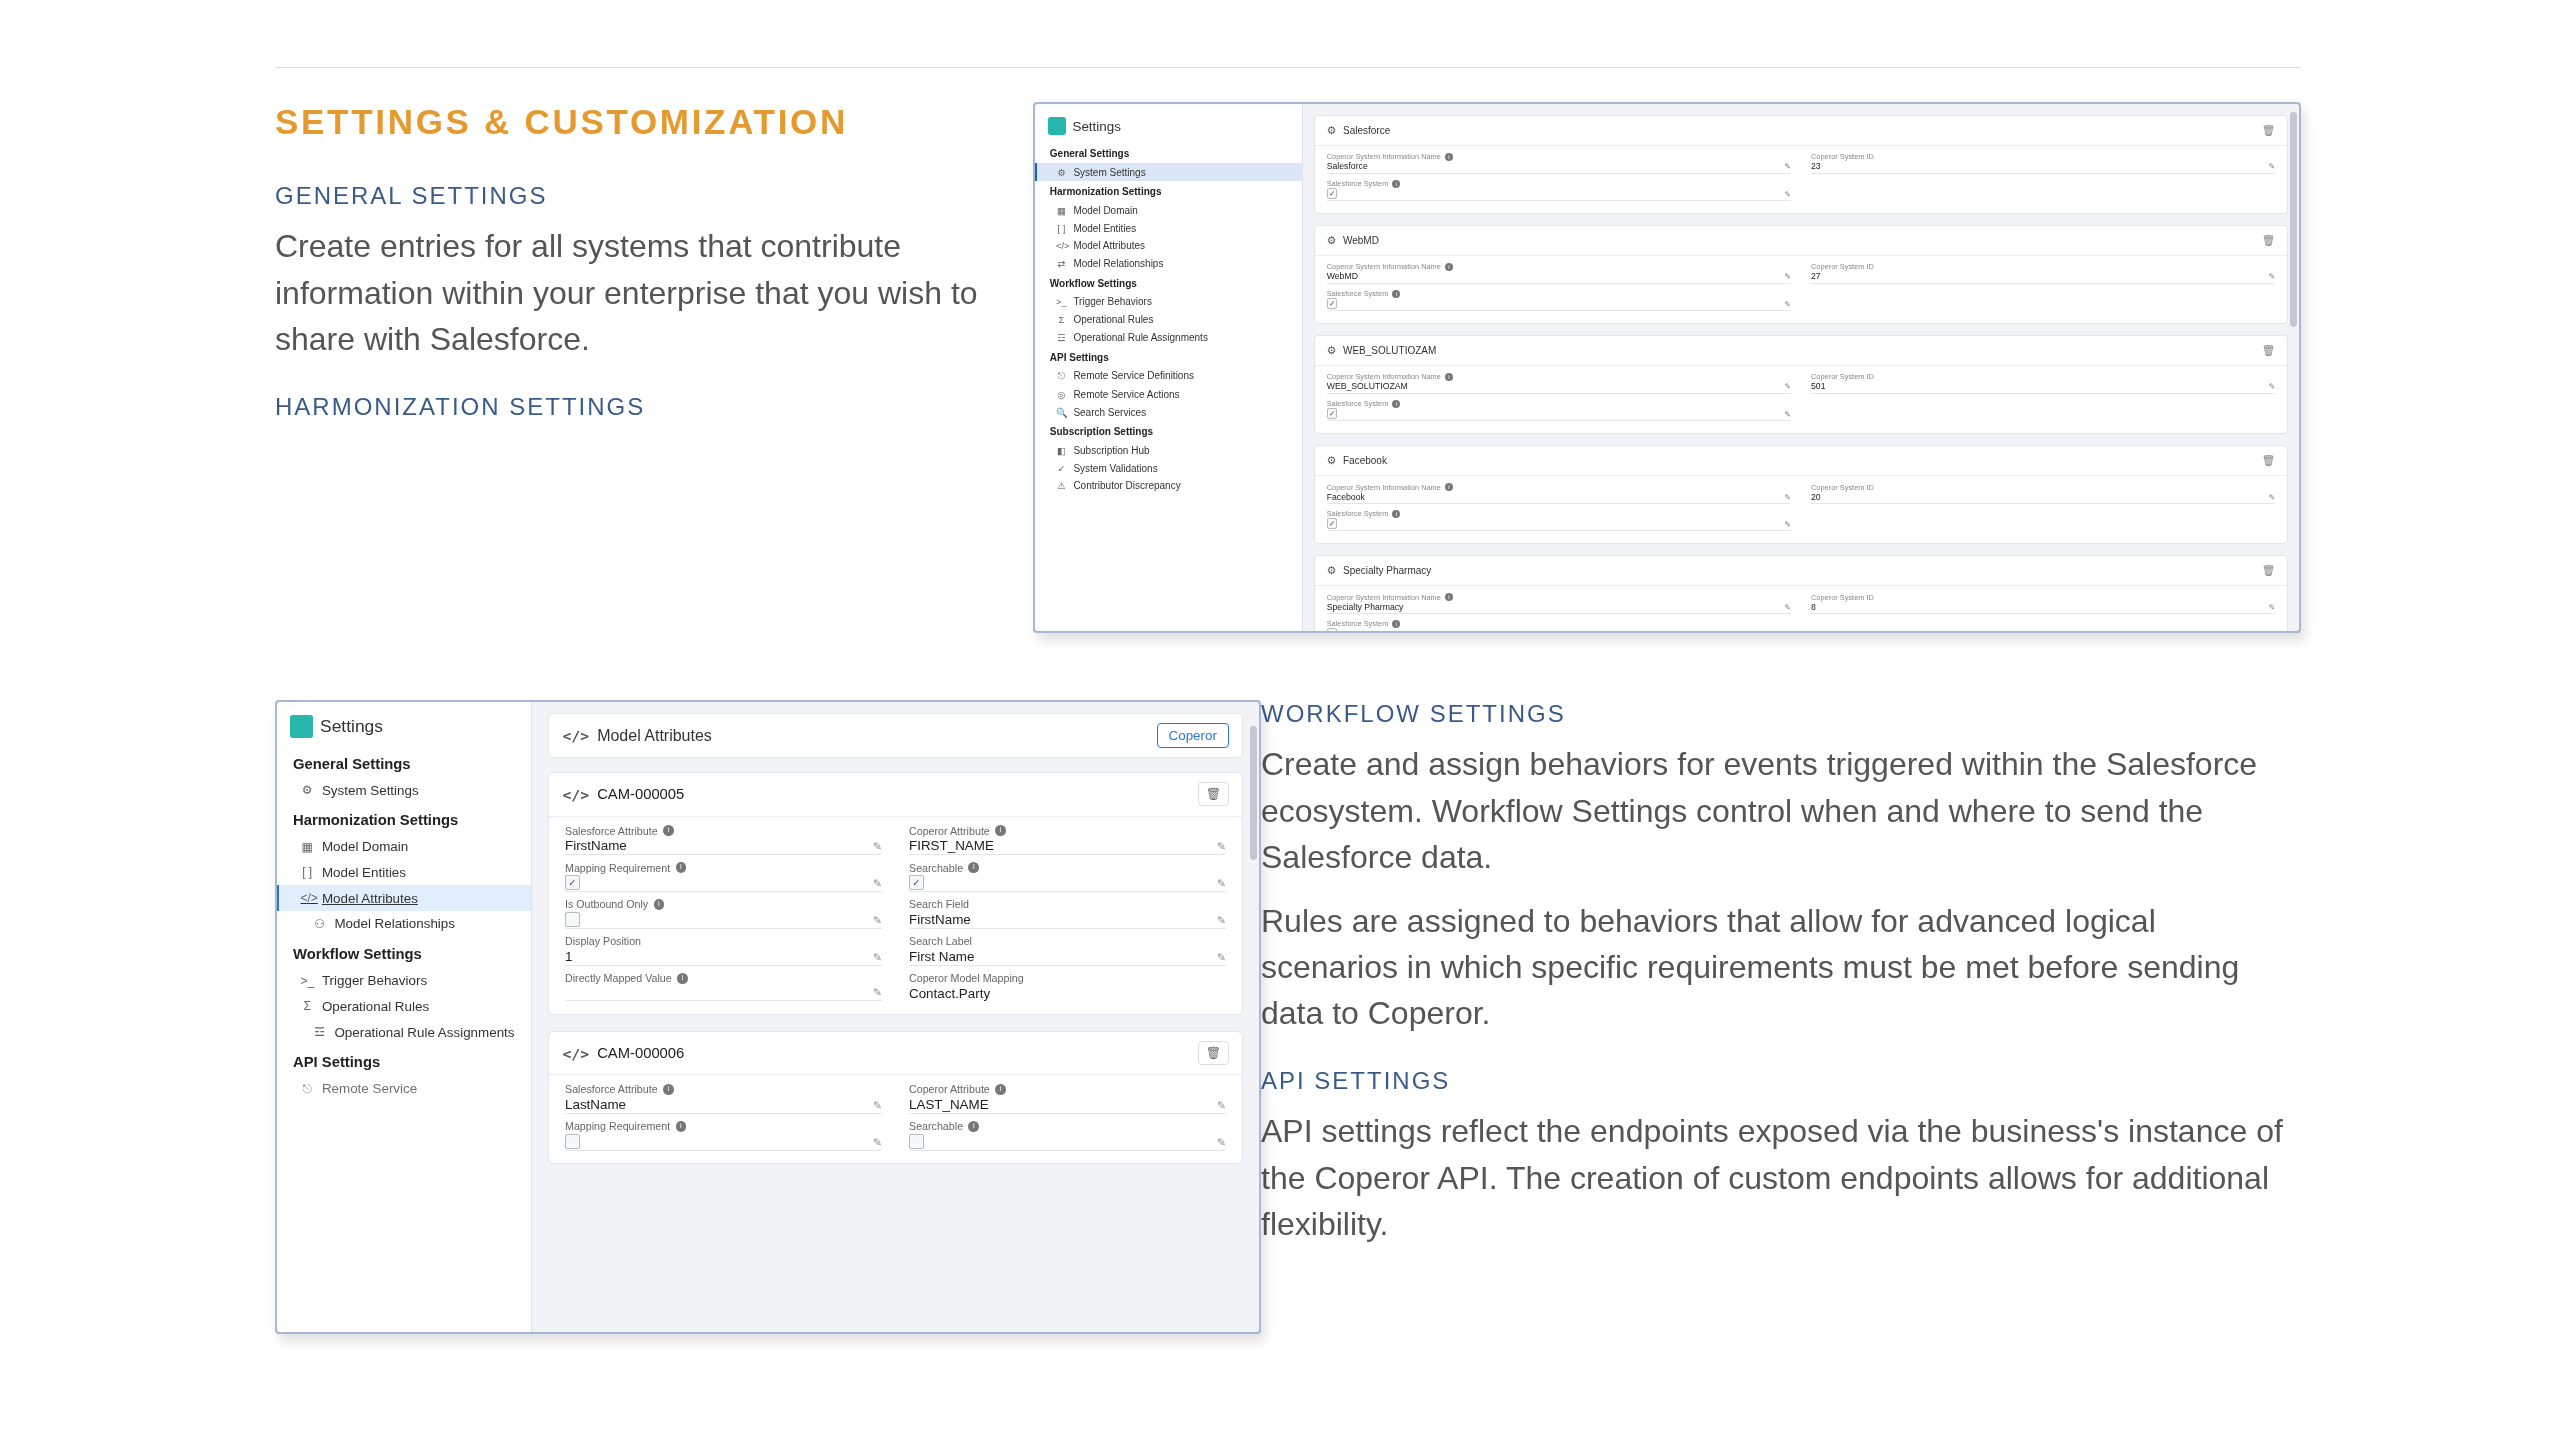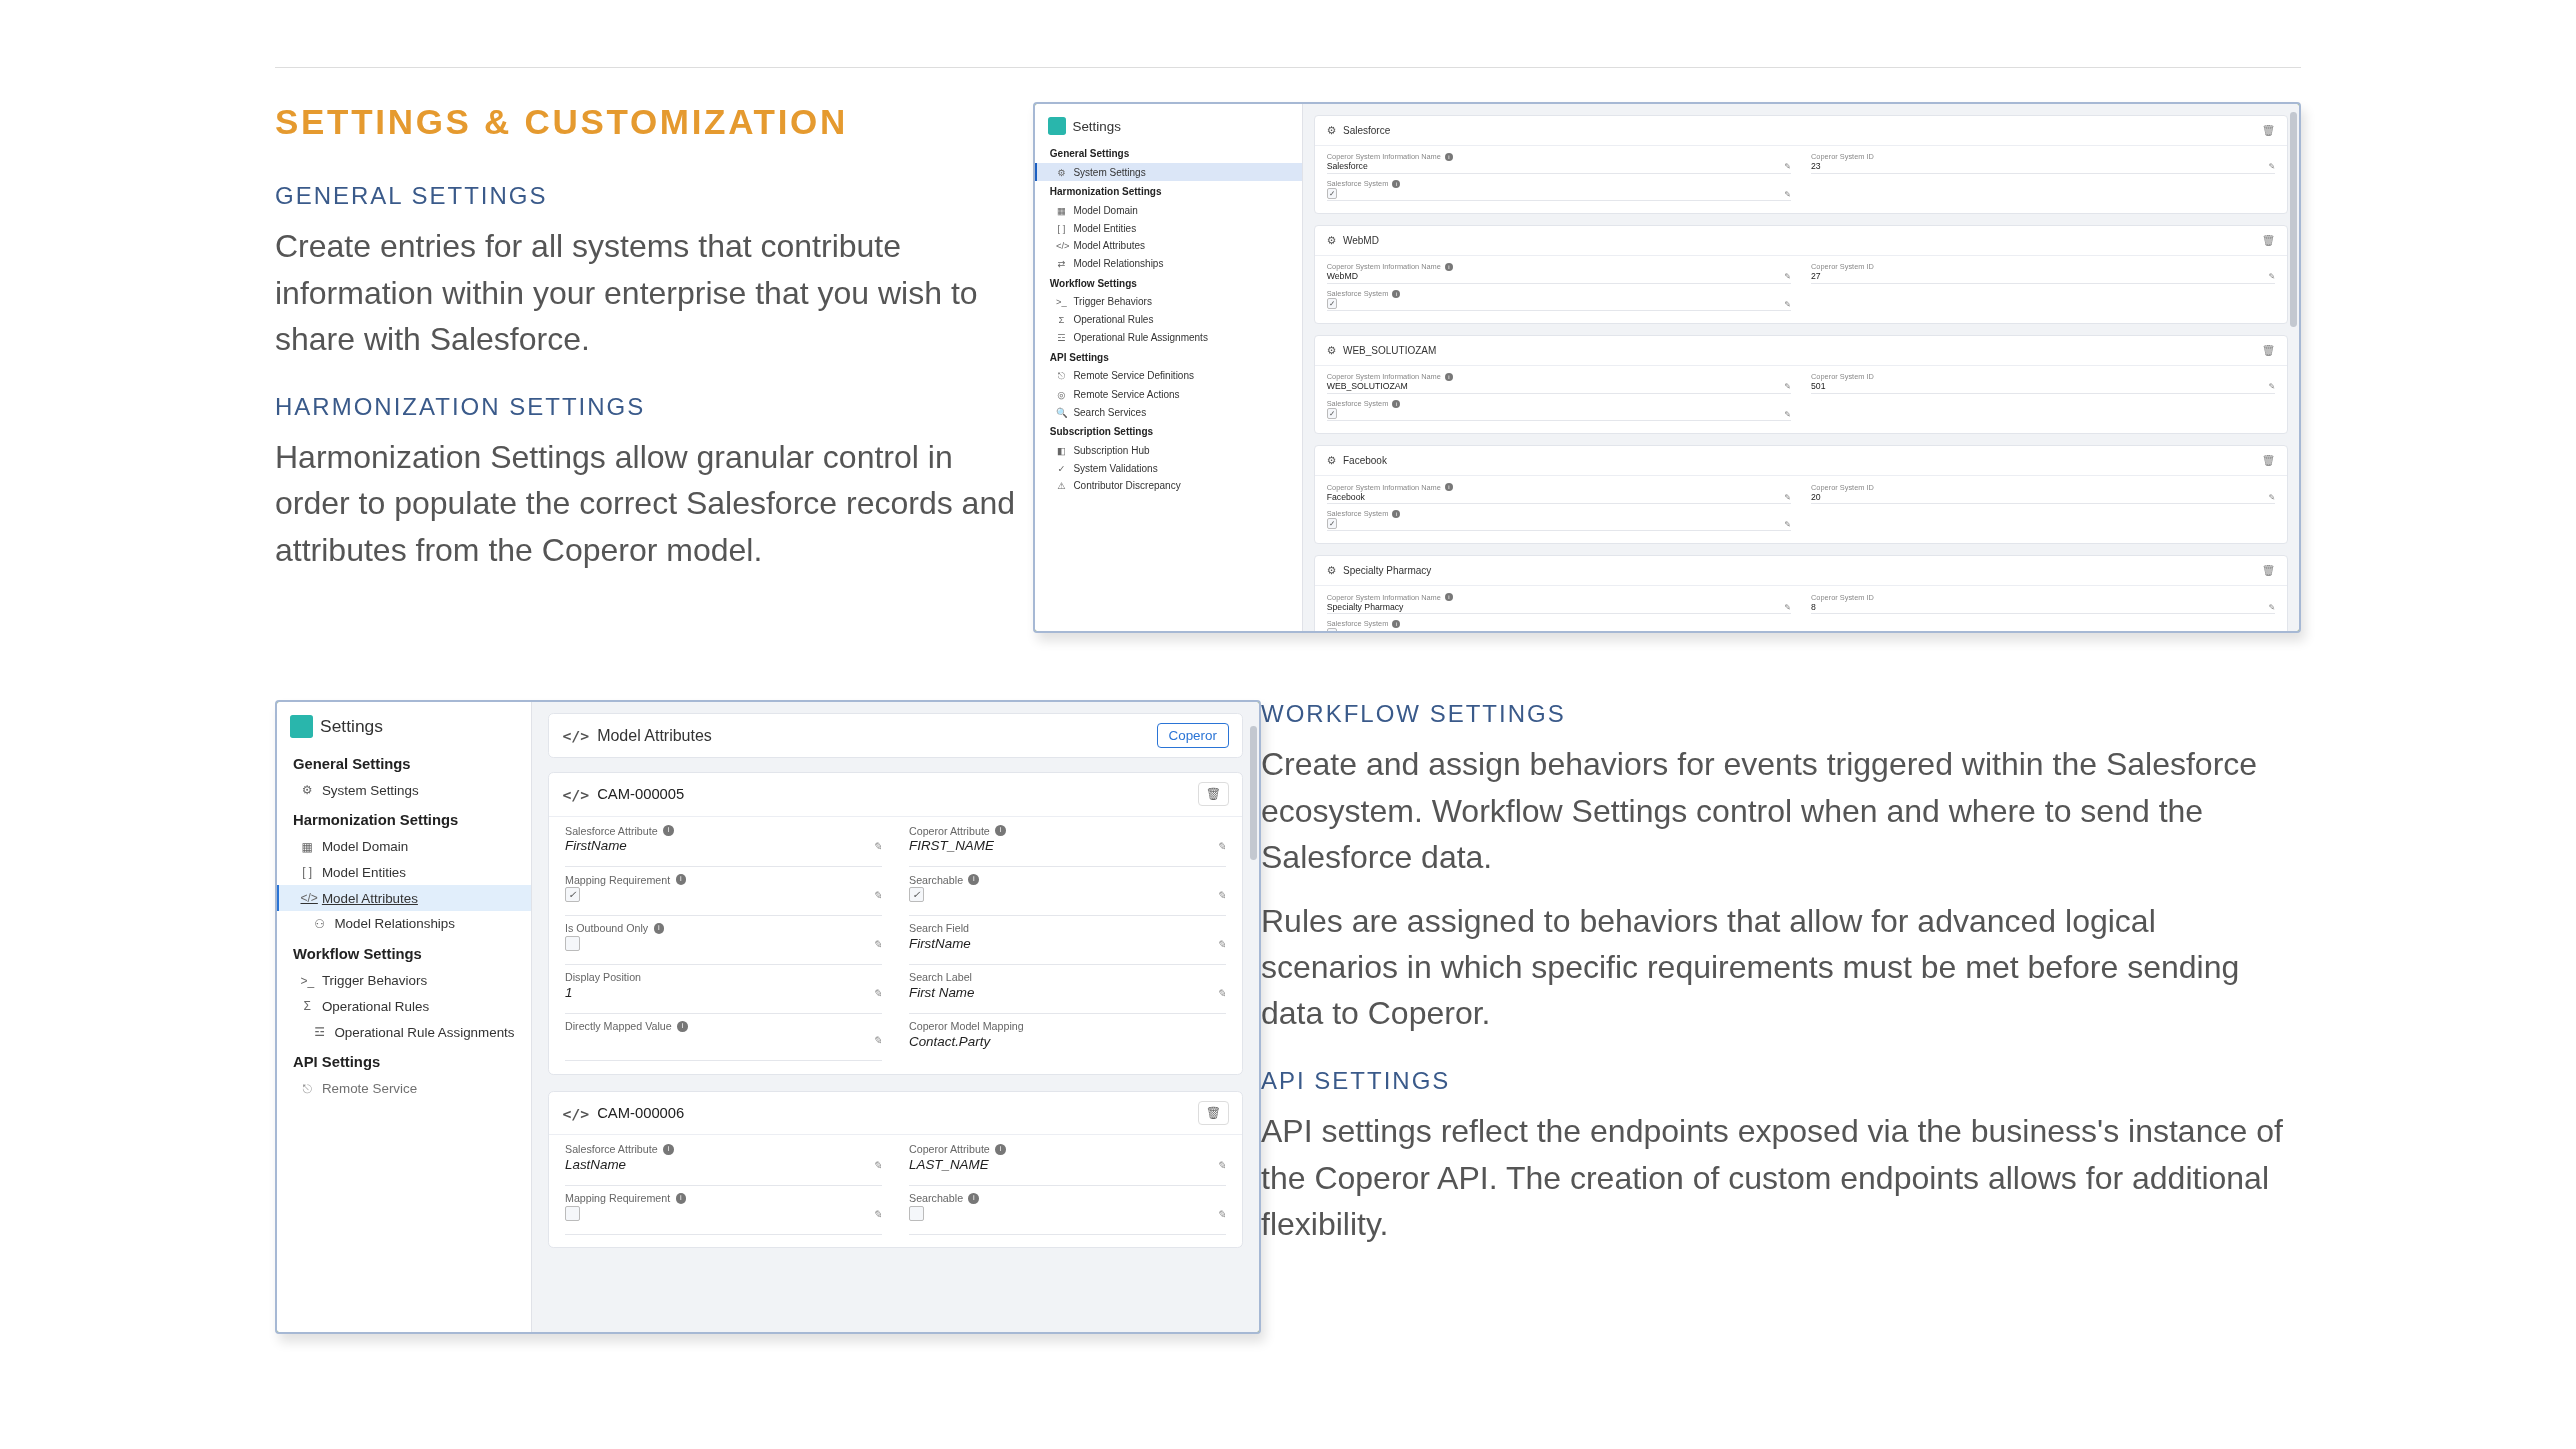--- a/index.html
+++ b/index.html
@@ -132,42 +132,41 @@
     border-radius:4px; padding:4px 10.7px; font-size:13.4px; cursor:pointer;
   }
 
   .ma-card{background:#fff;border:0.7px solid #e2e5eb;border-radius:5.4px;margin-bottom:16px;}
   .ma-card-head{display:flex;align-items:center;justify-content:space-between;padding:9.4px 13.4px;border-bottom:0.7px solid #eceef3;}
   .ma-card-head .left{display:flex;align-items:center;gap:8px;font-size:14.8px;color:#222;}
   .trash-btn{border:0.7px solid #ddd;border-radius:4px;padding:4px 6.7px;font-size:12px;color:#666;background:#fff;cursor:pointer;}
   .ma-grid{display:grid;grid-template-columns:1fr 1fr;padding:8px 16px 12px;column-gap:27px;row-gap:6.7px;}
   .ma-grid .cell{}
   .ma-grid .lbl{font-size:10.7px;color:#666;display:flex;align-items:center;gap:5.4px;margin-bottom:1.3px;}
-  .ma-grid .valline{display:flex;align-items:flex-end;justify-content:space-between;border-bottom:0.7px solid #e4e6eb;padding-bottom:13px;font-style:italic;}
+  .ma-grid .valline{display:flex;align-items:flex-end;justify-content:space-between;border-bottom:0.7px solid #e4e6eb;padding-bottom:1px;}
   .ma-grid .val{font-size:13.4px;color:#222;}
   .link{color:#2a74d6;}
   .ma-grid .checkbox{width:14.8px;height:14.8px;font-size:10px;}
   .ma-grid .info-i{width:10.7px;height:10.7px;line-height:10.7px;font-size:7.4px;}
   .ma-grid .pencil{font-size:10.7px;}
 
 </style>
 </head>
 <body>
 
 <div class="page">
 
   <div class="row">
     <div class="col-text">
       <h1 class="main-title">SETTINGS &amp; CUSTOMIZATION</h1>
 
       <h2 class="section-heading">GENERAL SETTINGS</h2>
       <p class="section-para">Create entries for all systems that contribute information within your enterprise that you wish to share with Salesforce.</p>
 
       <h2 class="section-heading">HARMONIZATION SETTINGS</h2>
-      <p class="section-para">Harmonization Settings allow granular control in order to populate the correct Salesforce records and attributes from the Coperor model.</p>
     </div>
 
     <div class="col-img">
 
       <div class="shot small">
         <div class="shot-inner">
           <div class="sidebar">
             <div class="sb-title-row">
               <span class="sb-logo"></span>
               <span class="sb-title">Settings</span>

